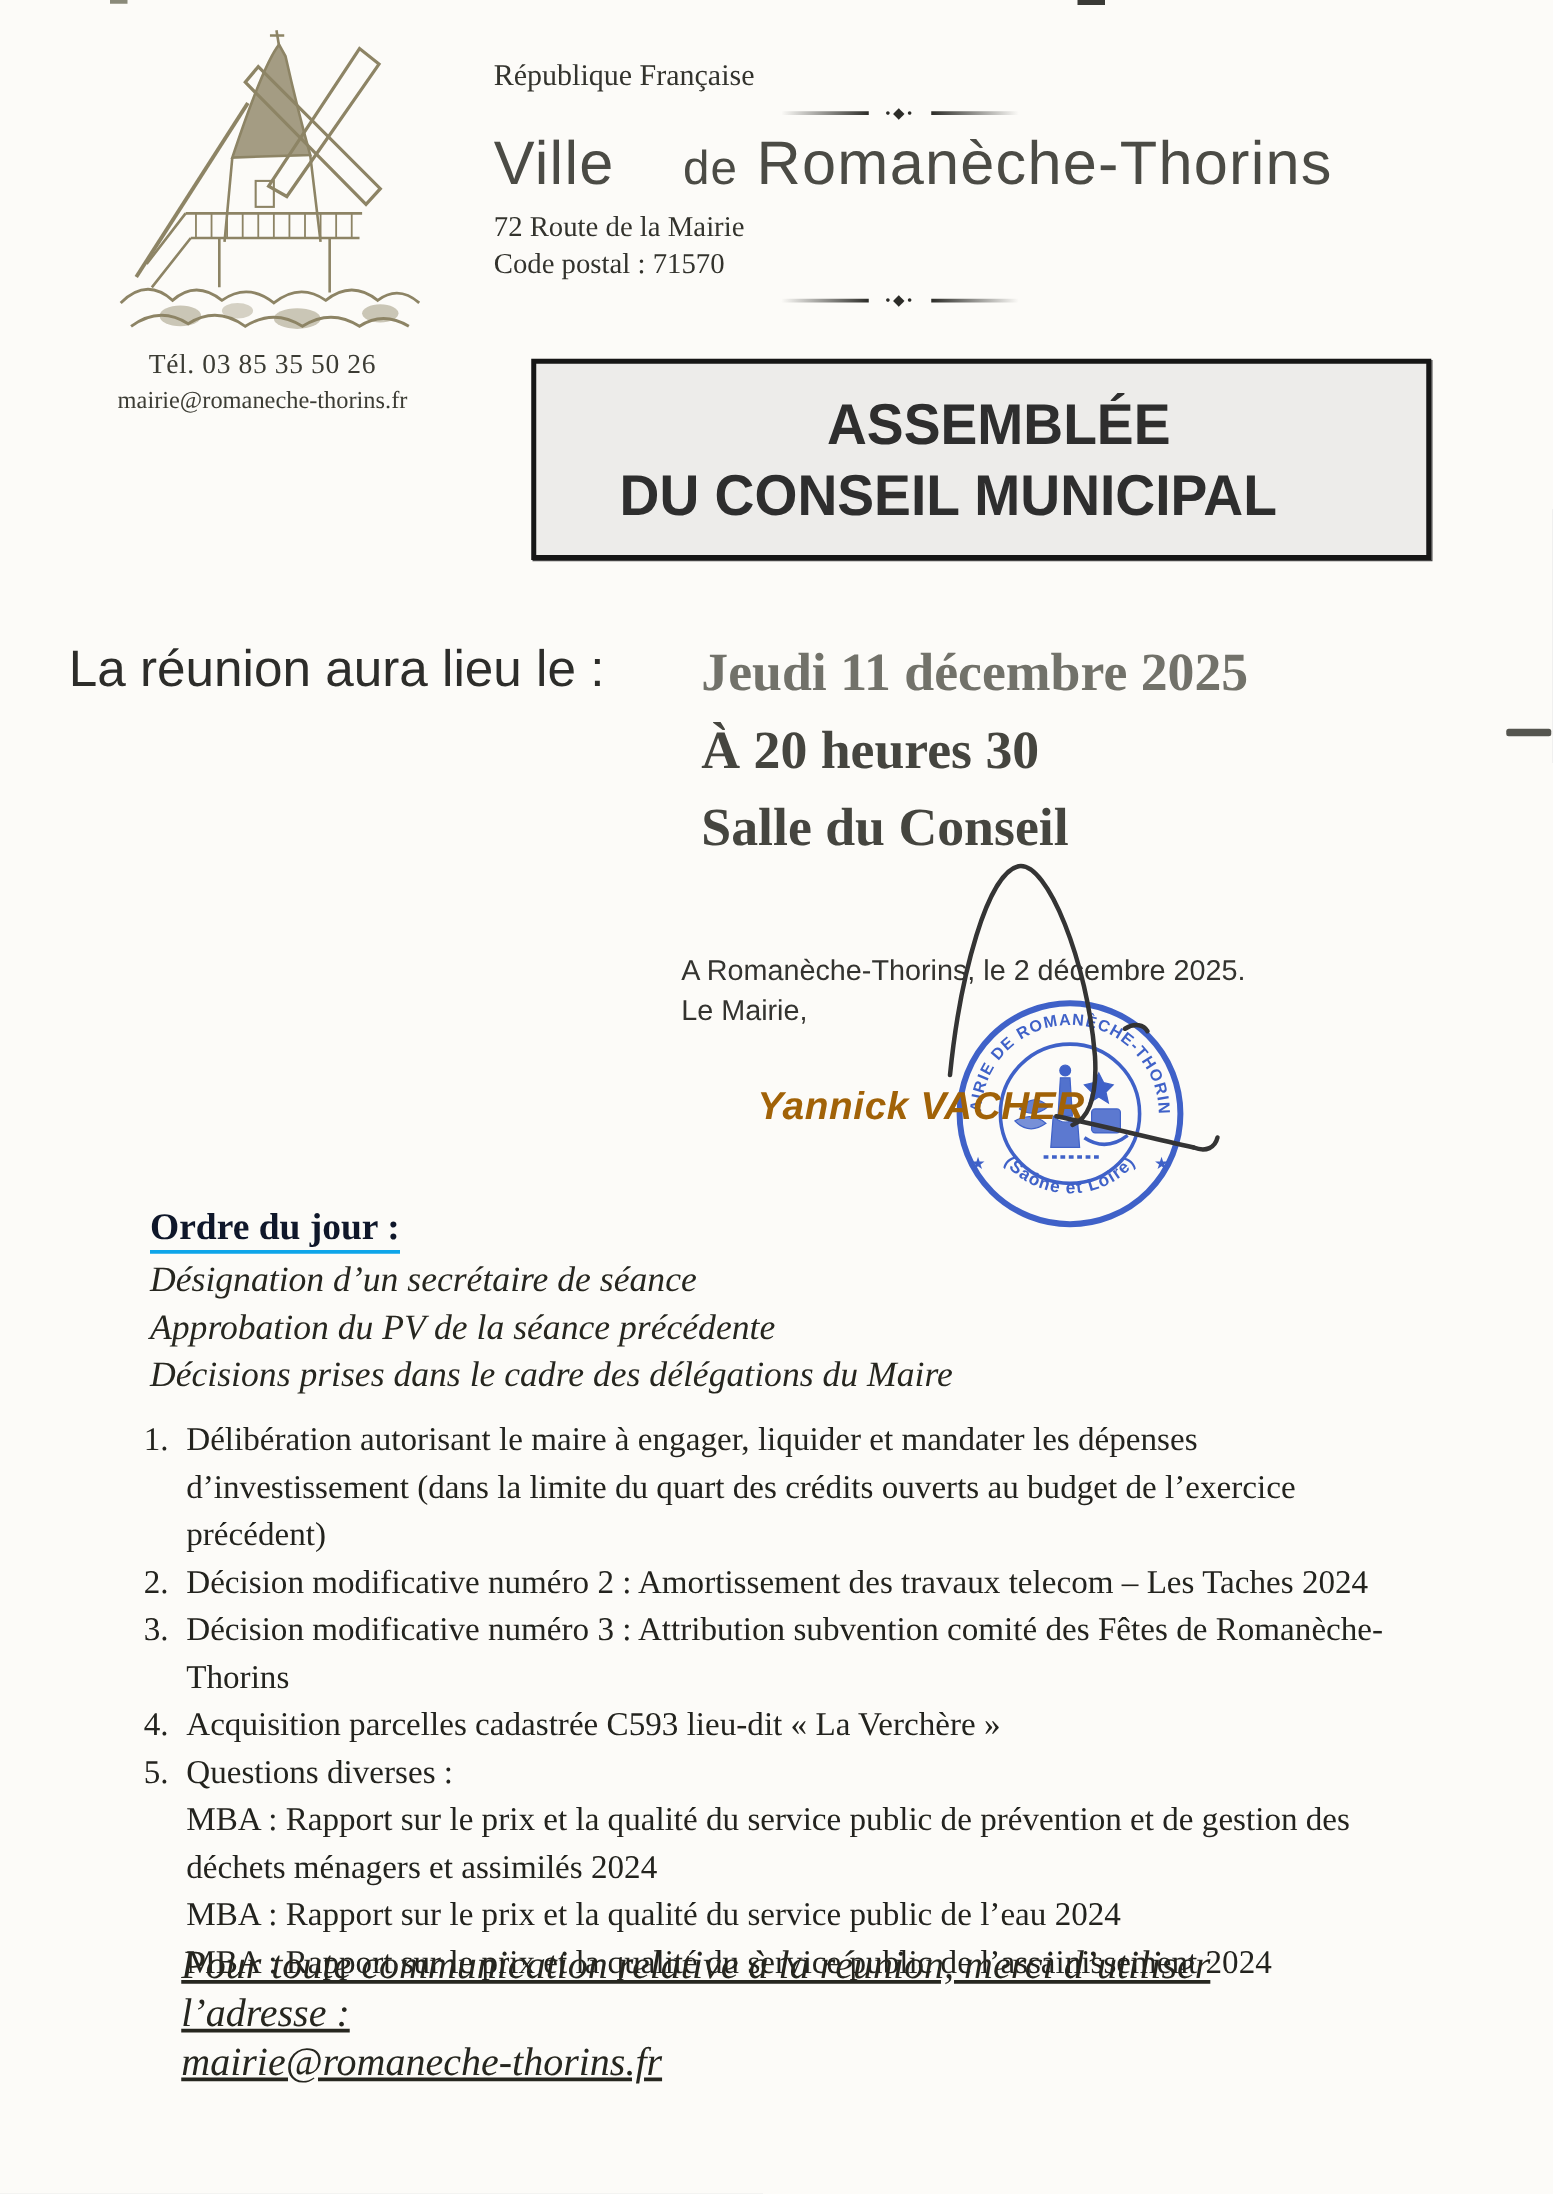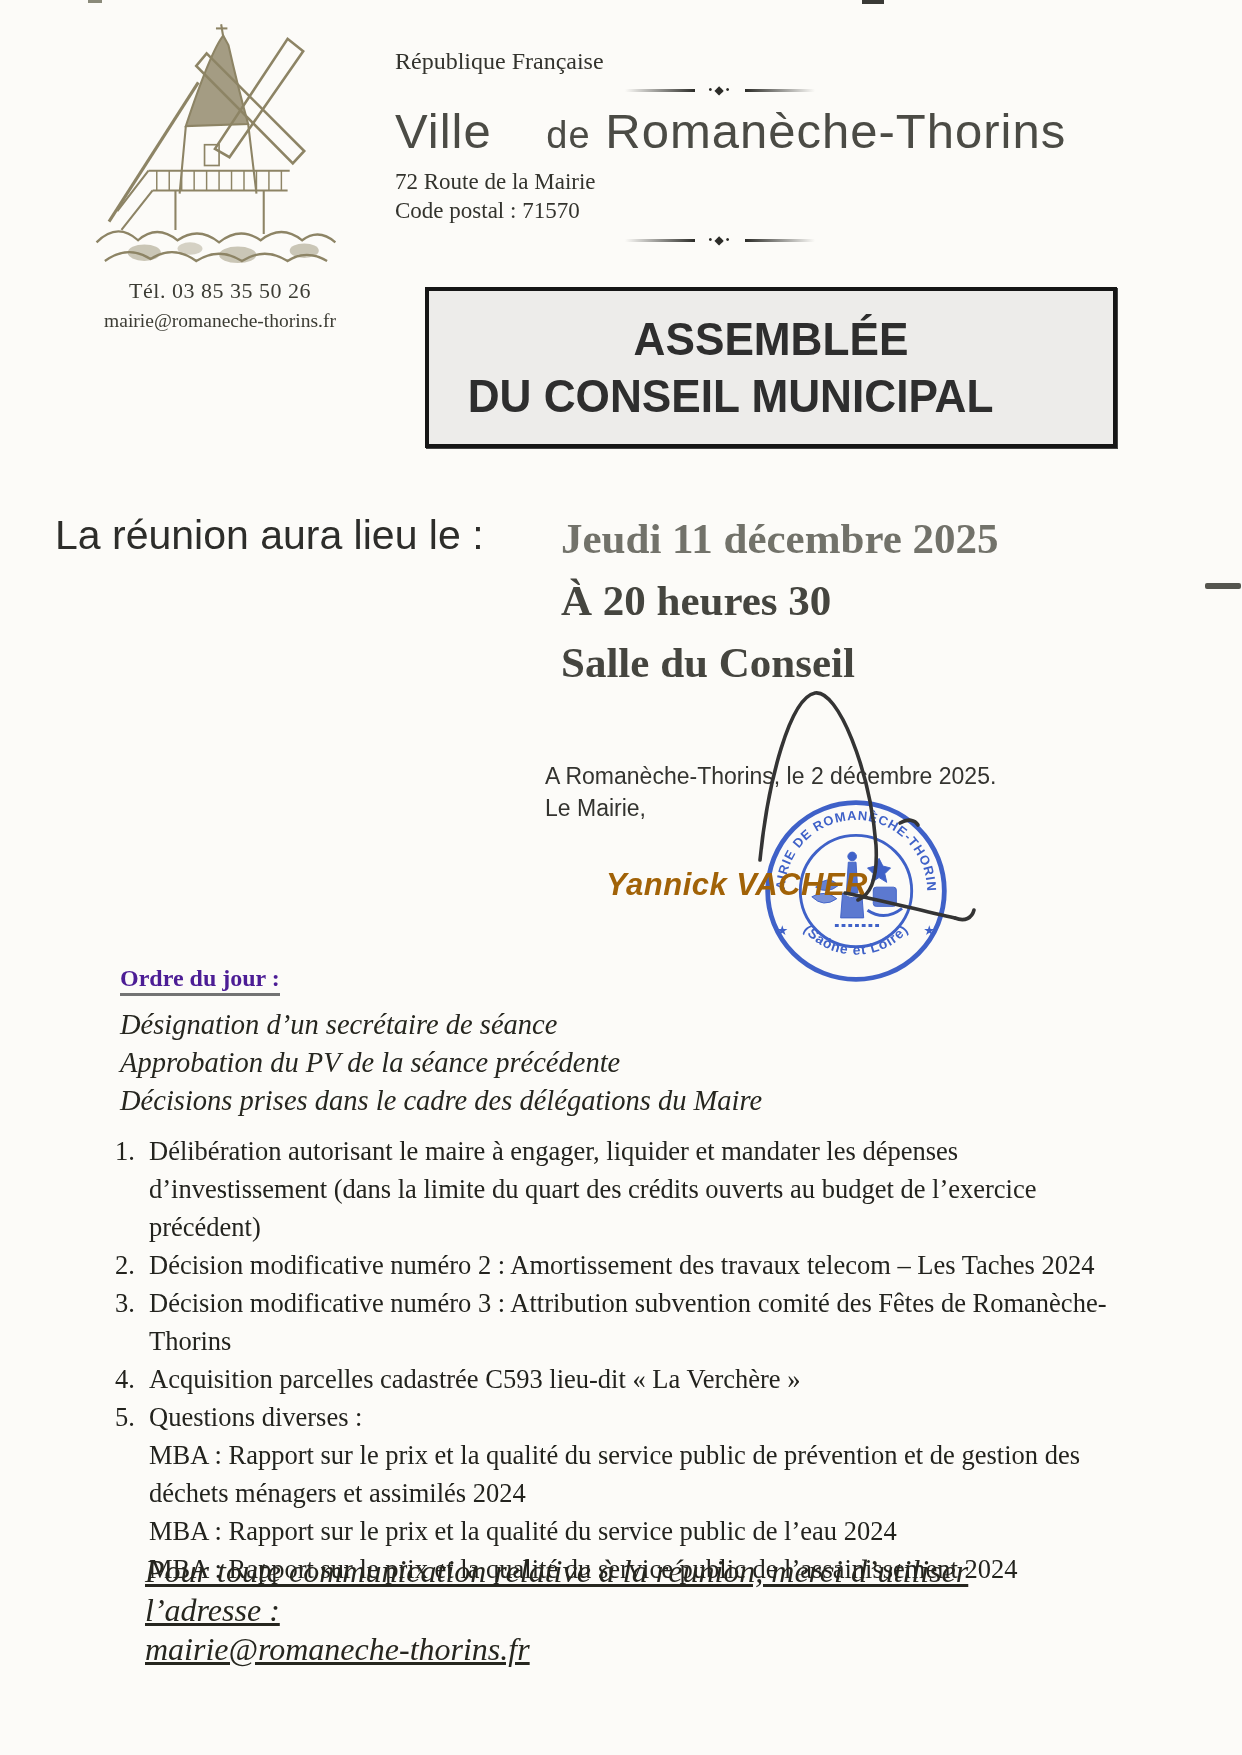--- a/index.html
+++ b/index.html
@@ -3,21 +3,21 @@
 <meta charset="utf-8">
 <style>
   html,body{margin:0;padding:0;background:#e8e8e8;}
   .page{
     position:relative;width:1242px;height:1755px;margin:0 auto;
     background:#fcfbf8;overflow:hidden;
     font-family:"Liberation Serif",serif;color:#222;
   }
   
   .logo-wrap{position:absolute;left:82px;top:22px;width:270px;height:260px;}
-  .contact{position:absolute;left:60px;top:278px;width:320px;text-align:center;
+  .contact{position:absolute;left:50px;top:278px;width:320px;text-align:center;
     font-family:"Liberation Serif",serif;color:#3c3c34;}
   .contact .tel{font-size:22px;letter-spacing:.5px;}
   .contact .mail{font-size:19.5px;margin-top:6px;}
   .head-col{position:absolute;left:395px;top:48px;width:650px;text-align:left;}
   .republique{font-size:24px;color:#33332d;}
   .ornament{position:relative;height:14px;margin:8px auto 6px auto;width:190px;}
   .ornament .bar{position:absolute;top:6px;height:3px;width:70px;background:linear-gradient(90deg,rgba(40,40,36,0),#2c2c28);}
   .ornament .bar.r{right:0;background:linear-gradient(90deg,#2c2c28,rgba(40,40,36,0));}
   .ornament .bar.l{left:0;}
   .ornament .gem{position:absolute;left:50%;top:0;transform:translateX(-50%);
@@ -25,42 +25,42 @@
   .city-title{font-family:"Liberation Sans",sans-serif;font-size:49px;color:#4b4b45;
     letter-spacing:1px;margin:6px 0 8px 0;white-space:nowrap;}
   .city-title .de{font-size:38px;margin-left:40px;}
   .addr{font-size:23px;color:#33332d;line-height:29px;}
   
   .banner{
     position:absolute;left:425px;top:287px;width:684px;height:153px;
     background:#edecea;border:4px solid #161616;box-shadow:1px 1px 0 #444;
     display:flex;flex-direction:column;justify-content:center;
     font-family:"Liberation Sans",sans-serif;font-weight:800;color:#2e2e2e;
-    font-size:46px;line-height:57px;text-align:center;
+    font-size:46px;line-height:57px;text-align:center;padding-left:28px;
   }
   .banner .l1,.banner .l2{transform:scaleX(.96);}
   .banner .l2{text-align:left;padding-left:26px;}
   
   .meet-intro{position:absolute;left:55px;top:512px;
     font-family:"Liberation Sans",sans-serif;font-size:41px;color:#2d2d2a;}
   .meet-col{position:absolute;left:520px;top:508px;width:620px;
     font-weight:bold;font-size:43px;line-height:62px;color:#45453f;margin-left:41px;}
   .meet-col .date{color:#72726a;}
   
   .dateline{position:absolute;left:545px;top:760px;
     font-family:"Liberation Sans",sans-serif;font-size:23px;color:#33332f;line-height:32px;}
   .signer{position:absolute;left:606px;top:855px;
     font-family:"Liberation Sans",sans-serif;font-style:italic;font-weight:bold;
     font-size:31px;color:#a16207;letter-spacing:.5px;margin-top:12px;}
   .stamp-wrap{position:absolute;left:760px;top:795px;width:192px;height:192px;opacity:.92;}
   .sig-wrap{position:absolute;left:660px;top:660px;width:360px;height:290px;z-index:5;}
   
   .agenda-head{position:absolute;left:120px;top:965px;
-    font-weight:bold;font-size:24px;color:#4c1d95;
-    border-bottom:3px solid #737373;padding-bottom:1px;}
+    font-weight:bold;font-size:30px;color:#0f172a;
+    border-bottom:3px solid #0ea5e9;padding-bottom:1px;}
   .agenda-pre{position:absolute;left:120px;top:1006px;width:900px;
     font-style:italic;font-size:28.5px;line-height:38px;color:#26261f;}
   .agenda-list{position:absolute;left:115px;top:1132px;width:1020px;
     font-size:26.5px;line-height:38px;color:#23231e;}
   .a-item{display:flex;margin:0;}
   .a-num{width:34px;flex:none;}
   .a-text{flex:1;}
   .a-sub{margin-left:34px;width:985px;}
   
   .footer{position:absolute;left:145px;top:1552px;width:930px;

